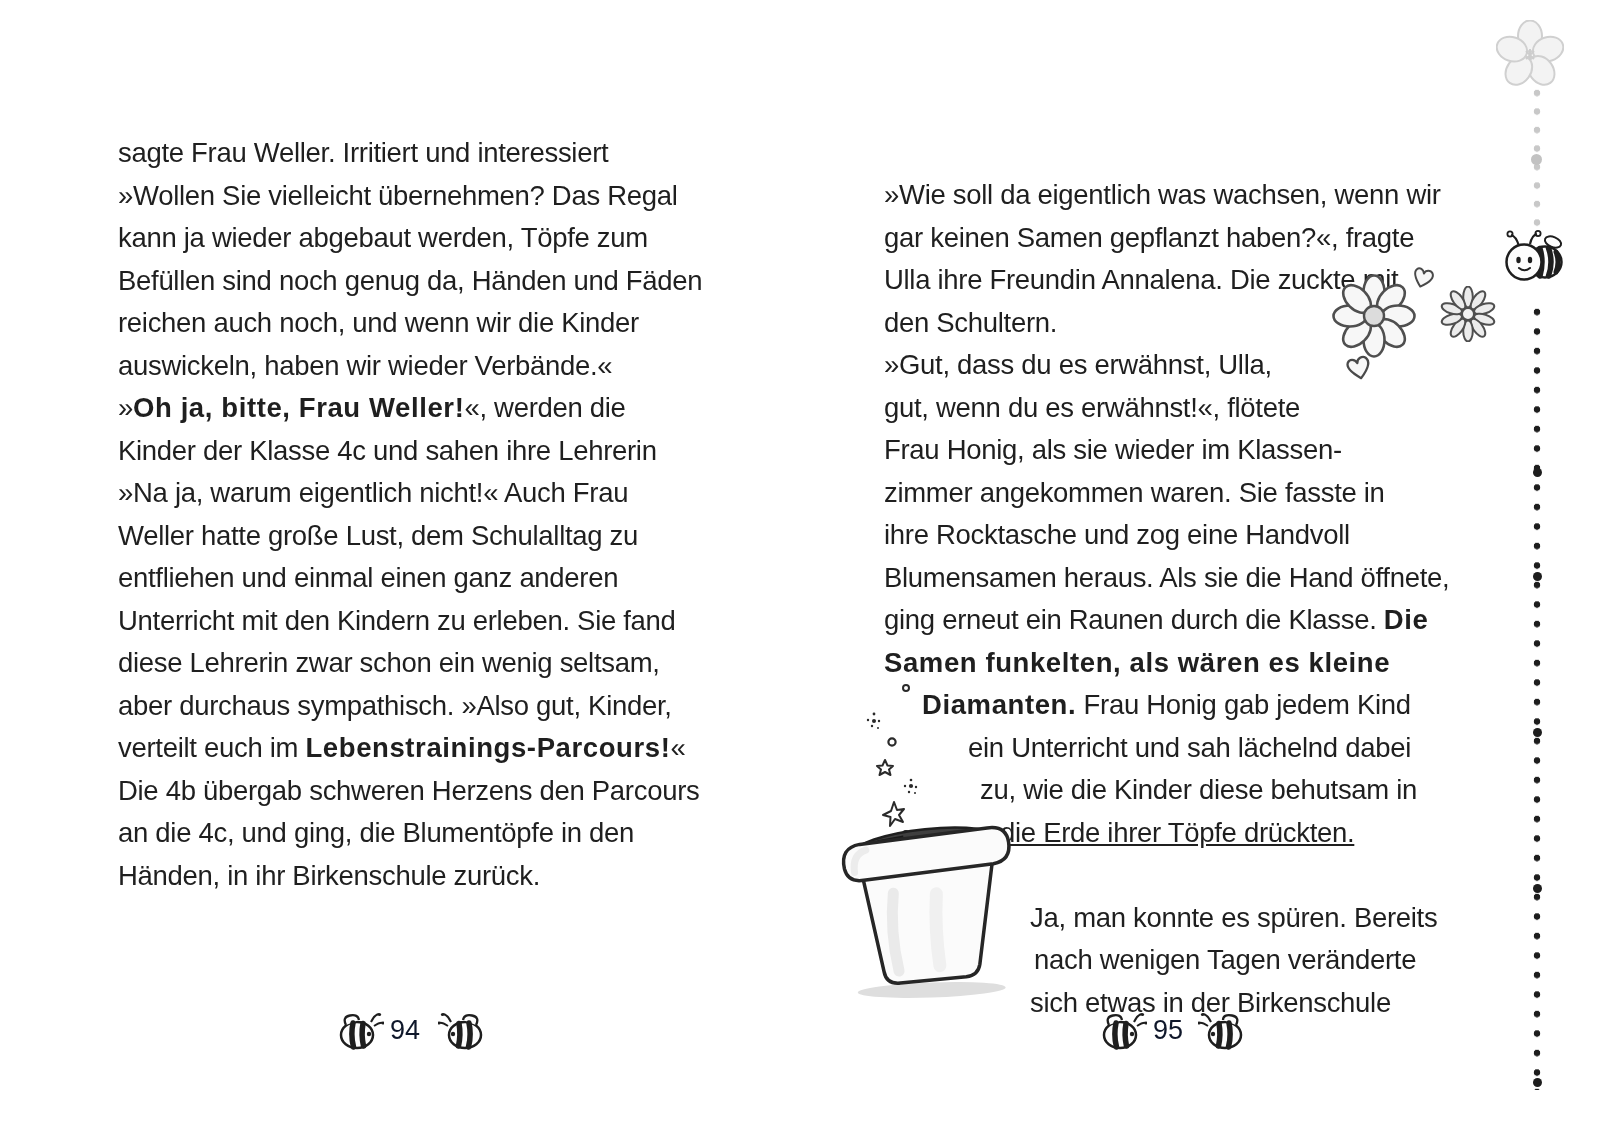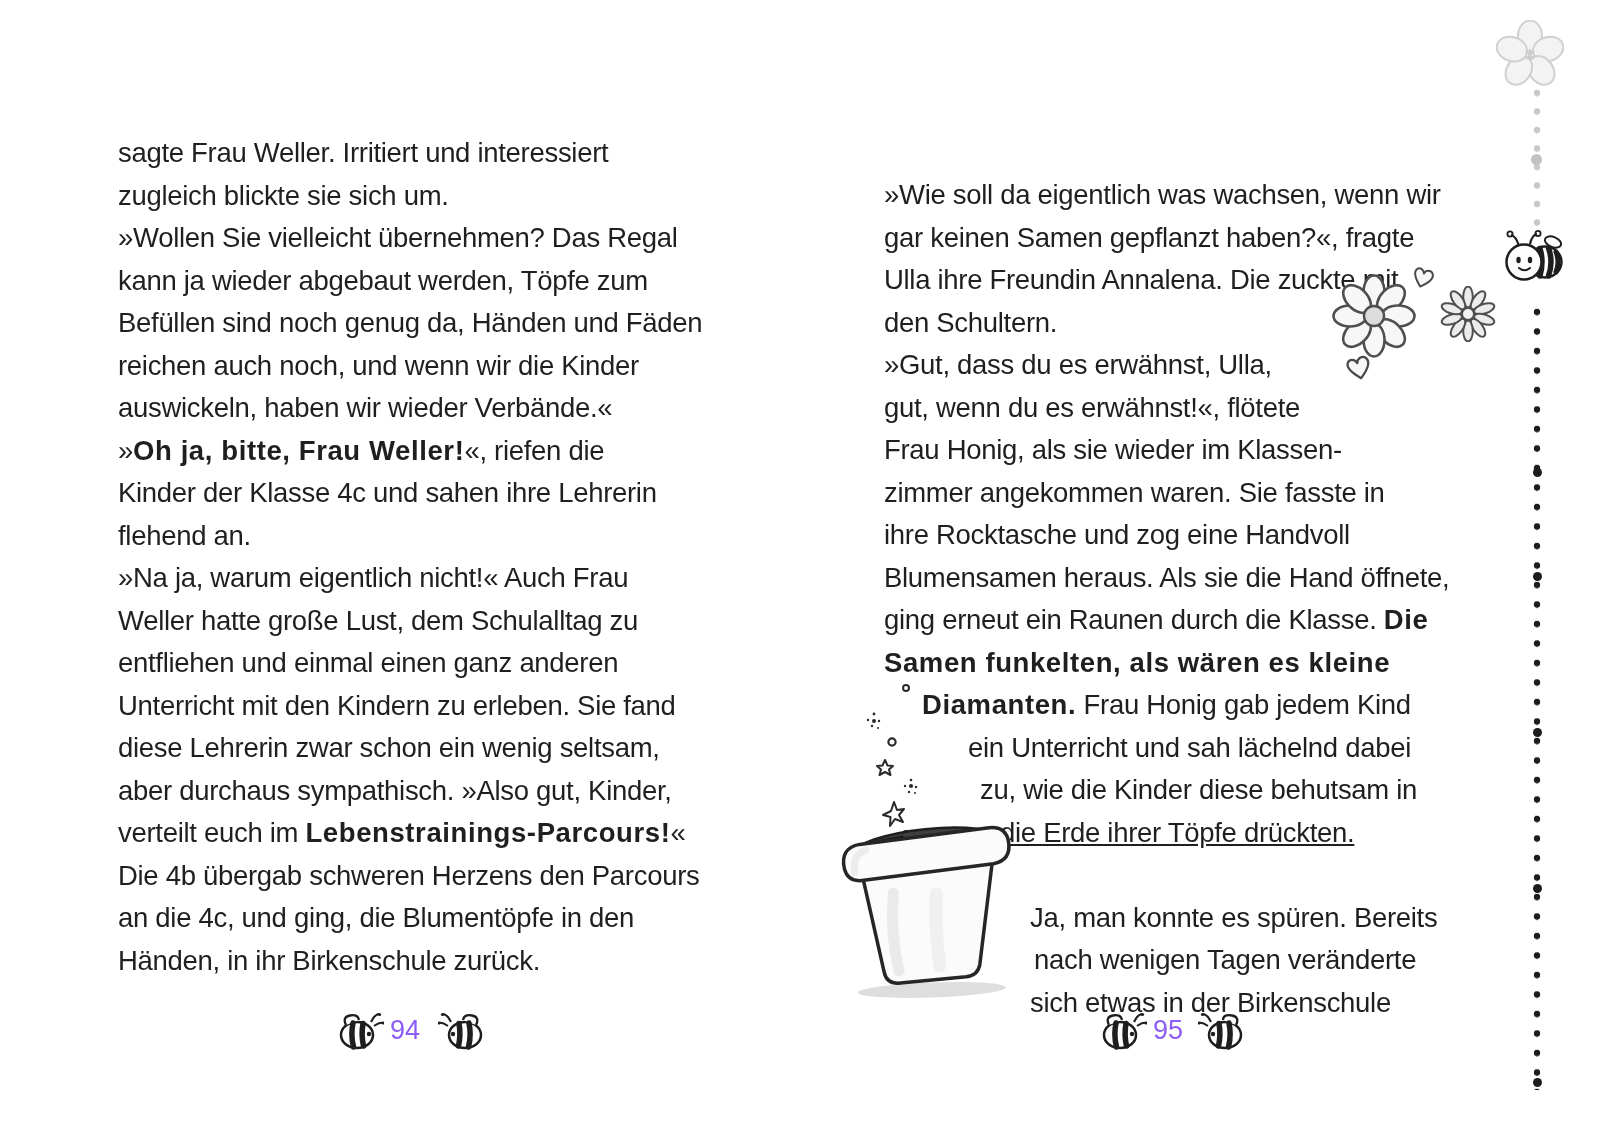--- a/index.html
+++ b/index.html
@@ -16,21 +16,21 @@
   .seg-b{font-weight:700;letter-spacing:0.6px;}
   #left-block{left:118px;top:132px;}
   #right-block{left:884px;top:132px;margin-top:42px;}
   #right-block .line:nth-child(13){margin-left:38px;}
   #right-block .line:nth-child(14){margin-left:84px;}
   #right-block .line:nth-child(15){margin-left:96px;}
   #right-block .line:nth-child(16){margin-left:116px;text-decoration:underline;}
   #right-block .line:nth-child(18){margin-left:146px;}
   #right-block .line:nth-child(19){margin-left:150px;}
   #right-block .line:nth-child(20){margin-left:146px;}
-  .pagenum{position:absolute;width:48px;text-align:center;font-size:27px;color:#8b5cf6;}
+  .pagenum{position:absolute;width:48px;text-align:center;font-size:27px;color:#0f172a;}
   #pagenum-left{left:381px;top:1015px;}
   #pagenum-right{left:1144px;top:1015px;}
   .deco{position:absolute;}
   .dotcol{position:absolute;width:12px;background-repeat:repeat-y;}
   #dots-light{
     left:1531px;top:84px;height:152px;
     background-image:radial-gradient(circle at 6px 9px,#c8c8c8 3px,rgba(0,0,0,0) 3.6px);
     background-size:12px 18.5px;
   }
   #dots-dark{
@@ -42,29 +42,27 @@
   .bigdot.light{background:#c2c2c2;width:11px;height:11px;left:1531px;}
   .rot-n2{transform:rotate(-2deg);}
 </style>
 </head>
 <body>
 
 <div class="stage">
 
   <div id="left-block" class="text-block">
       <div class="line"><span>sagte Frau Weller. Irritiert und interessiert</span></div>
-      <div class="line"><span>zugleich blickte sie sich um.</span></div>
       <div class="line"><span>»Wollen Sie vielleicht übernehmen? Das Regal</span></div>
       <div class="line"><span>kann ja wieder abgebaut werden, Töpfe zum</span></div>
       <div class="line"><span>Befüllen sind noch genug da, Händen und Fäden</span></div>
       <div class="line"><span>reichen auch noch, und wenn wir die Kinder</span></div>
       <div class="line"><span>auswickeln, haben wir wieder Verbände.«</span></div>
-      <div class="line"><span>»</span><span class="seg-b">Oh ja, bitte, Frau Weller!</span><span>«, riefen die</span></div>
+      <div class="line"><span>»</span><span class="seg-b">Oh ja, bitte, Frau Weller!</span><span>«, werden die</span></div>
       <div class="line"><span>Kinder der Klasse 4c und sahen ihre Lehrerin</span></div>
-      <div class="line"><span>flehend an.</span></div>
       <div class="line"><span>»Na ja, warum eigentlich nicht!« Auch Frau</span></div>
       <div class="line"><span>Weller hatte große Lust, dem Schulalltag zu</span></div>
       <div class="line"><span>entfliehen und einmal einen ganz anderen</span></div>
       <div class="line"><span>Unterricht mit den Kindern zu erleben. Sie fand</span></div>
       <div class="line"><span>diese Lehrerin zwar schon ein wenig seltsam,</span></div>
       <div class="line"><span>aber durchaus sympathisch. »Also gut, Kinder,</span></div>
       <div class="line"><span>verteilt euch im </span><span class="seg-b">Lebenstrainings-Parcours!</span><span>«</span></div>
       <div class="line"><span>Die 4b übergab schweren Herzens den Parcours</span></div>
       <div class="line"><span>an die 4c, und ging, die Blumentöpfe in den</span></div>
       <div class="line"><span>Händen, in ihr Birkenschule zurück.</span></div>

